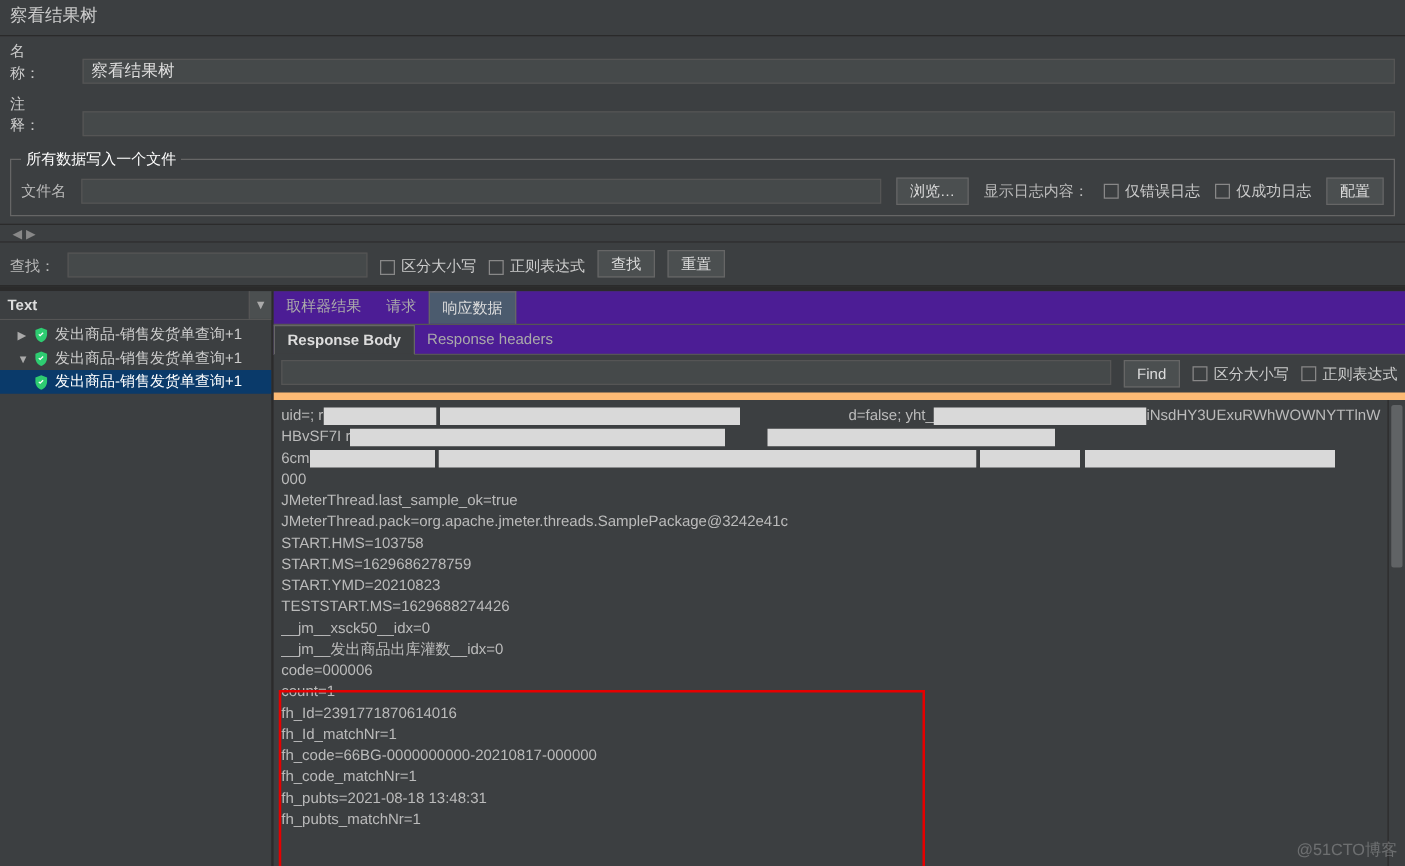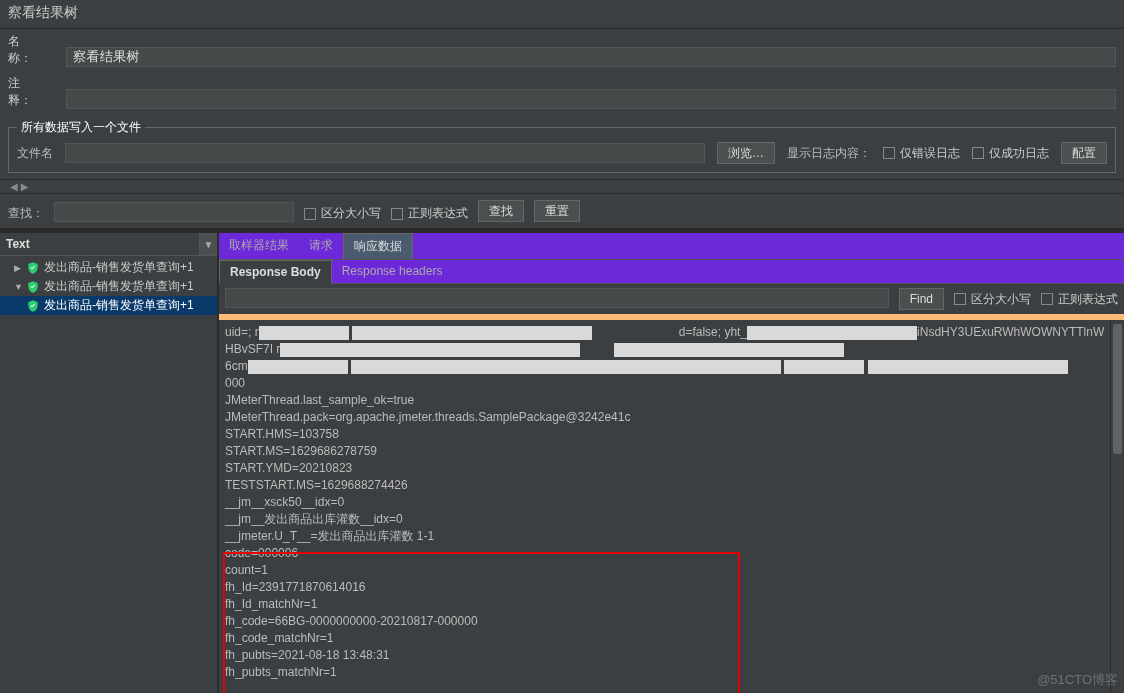--- a/index.html
+++ b/index.html
@@ -95,21 +95,21 @@
   .tree-item.level2 { padding-left: 26px; }
   .tree-item.selected { background: #0a3a6a; color: #fff; }
   .caret { width: 8px; font-size: 9px; color: #aaa; }
   .shield {
     width: 14px; height: 14px; position: relative; display: inline-block;
   }
   .shield svg { width: 14px; height: 14px; display: block; }
   
   .detail-pane { flex: 1; display: flex; flex-direction: column; background: #3c3f41; }
   .tabs1, .tabs2 {
-    display: flex; background: #6d28d9; border-bottom: 1px solid #555;
+    display: flex; background: #4c1d95; border-bottom: 1px solid #555;
   }
   .tab {
     padding: 4px 10px; color: #aaa; cursor: pointer; font-size: 12px;
   }
   .tab.active {
     background: #4b5b6e; color: #ddd; border: 1px solid #666; border-bottom: none;
   }
   .tab.active2 {
     background: #3c3f41; color: #ddd; border: 1px solid #666; border-bottom: 1px solid #3c3f41;
     margin-bottom: -1px; font-weight: bold;
@@ -269,21 +269,20 @@
       <div class="line"><span>6cm</span><span class="mask-bar" style="width:100px"></span>&nbsp;<span class="mask-bar" style="width:430px"></span>&nbsp;<span class="mask-bar" style="width:80px"></span>&nbsp;<span class="mask-bar" style="width:200px"></span></div>
       <div class="line">000</div>
       <div class="line">JMeterThread.last_sample_ok=true</div>
       <div class="line">JMeterThread.pack=org.apache.jmeter.threads.SamplePackage@3242e41c</div>
       <div class="line">START.HMS=103758</div>
       <div class="line">START.MS=1629686278759</div>
       <div class="line">START.YMD=20210823</div>
       <div class="line">TESTSTART.MS=1629688274426</div>
       <div class="line">__jm__xsck50__idx=0</div>
       <div class="line">__jm__发出商品出库灌数__idx=0</div>
-      <div class="line">__jmeter.U_T__=发出商品出库灌数 1-1</div>
       <div class="line">code=000006</div>
       <div class="line">count=1</div>
       <div class="line">fh_Id=2391771870614016</div>
       <div class="line">fh_Id_matchNr=1</div>
       <div class="line">fh_code=66BG-0000000000-20210817-000000</div>
       <div class="line">fh_code_matchNr=1</div>
       <div class="line">fh_pubts=2021-08-18 13:48:31</div>
       <div class="line">fh_pubts_matchNr=1</div>
 
       <div class="highlight-box"></div>

